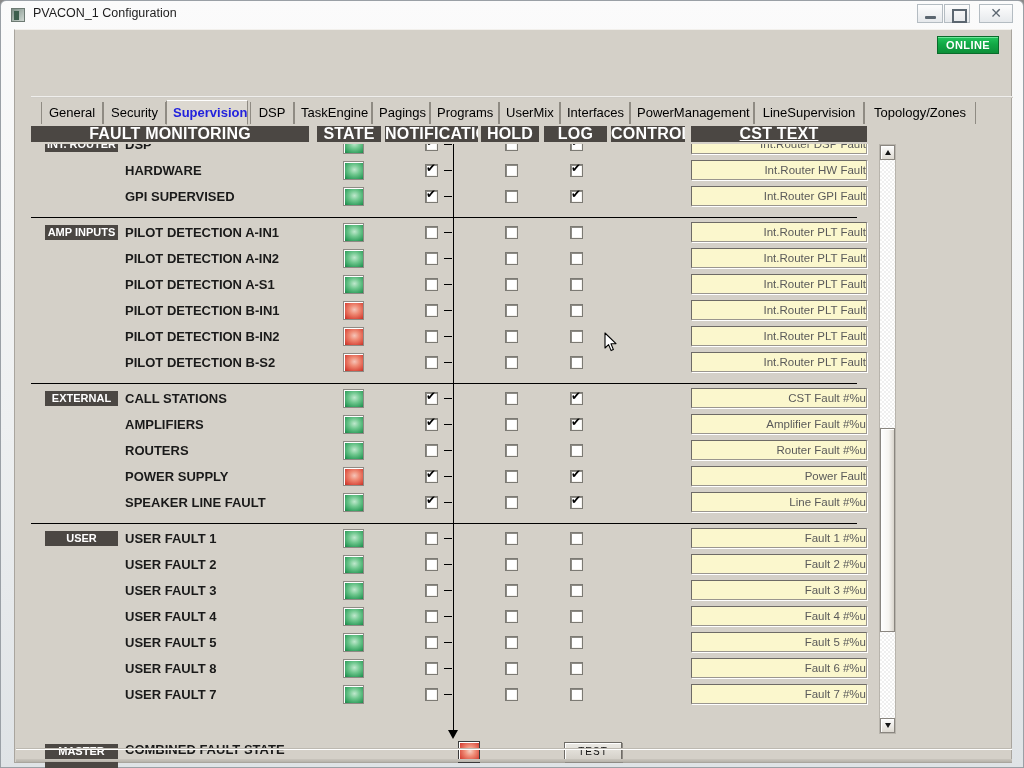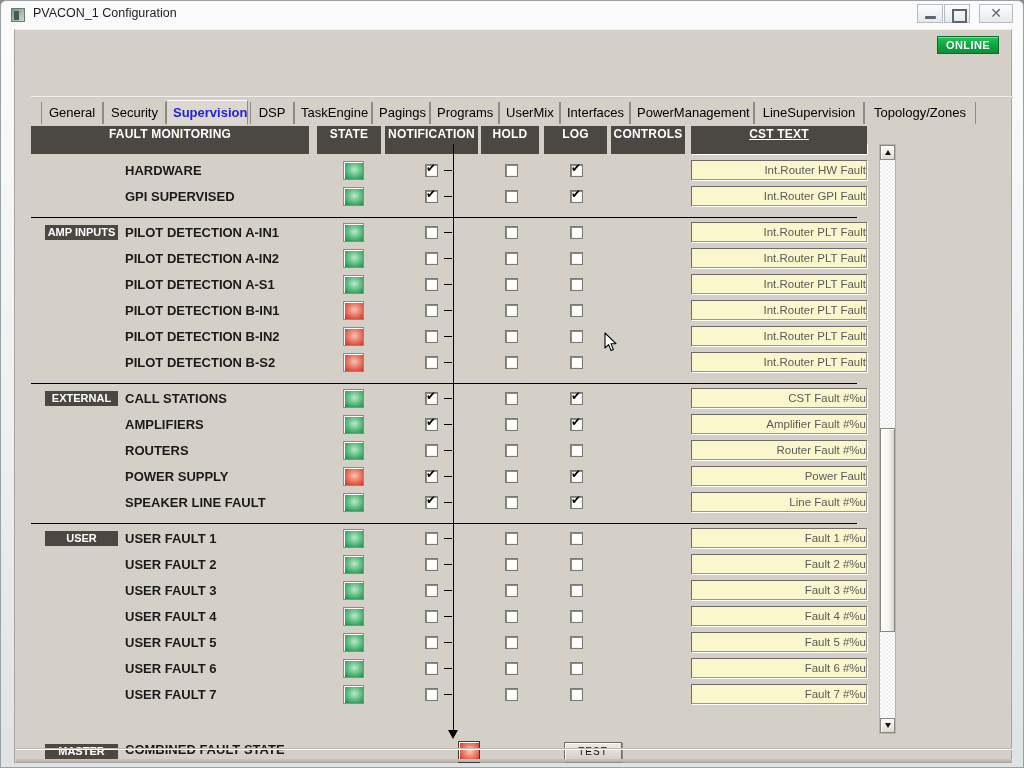--- a/index.html
+++ b/index.html
@@ -110,24 +110,24 @@
     position: absolute; left: 16px; top: 66px; width: 982px; height: 2px;
     background: linear-gradient(180deg,#ffffff,#bfbbb3);
   }
   #tab-left-stub{
     position:absolute; left:16px; top:44px; width:14px; height:24px;
     background:#d4d0c8; border-bottom:2px solid #c9b88a;
   }
 
   
   .colhead {
-    position: absolute; top: 96px; height: 28px;
+    position: absolute; top: 96px; height: 16px;
     background: #4b4743;
     color: #ffffff;
-    font-size: 12px; font-weight: bold;
+    font-size: 16px; font-weight: bold;
     text-align: center; line-height: 16px;
     overflow: hidden; white-space: nowrap;
     letter-spacing: .2px;
   }
 
   
   #list-viewport {
     position: absolute; left: 16px; top: 114px;
     width: 846px; height: 590px;
     overflow: hidden;
@@ -250,21 +250,21 @@
     border: 1px solid #8a8680;
     box-shadow: inset 1px 1px 0 #ffffff;
   }
 
   
   #master-row {
     position: absolute; left: 16px; top: 710px; width: 846px; height: 28px;
   }
   #master-tag {
     position: absolute; left: 14px; top: 4px;
-    width: 73px; height: 17px;
+    width: 73px; height: 25px;
     background: #4b4743; color: #fff;
     font-size: 11px; font-weight: bold;
     line-height: 15px; text-align: center;
   }
   #master-label {
     position: absolute; left: 94px; top: 2px;
     font-size: 13px; font-weight: bold; color: #1a1a1a;
   }
   #master-led {
     position: absolute; left: 427px; top: 1px;
@@ -523,21 +523,21 @@
             <div class="row">
               <div class="rowlabel">USER FAULT 5</div>
               <div class="led green"></div>
               <div class="cb cb-notif"></div>
               <div class="cb cb-hold"></div>
               <div class="cb cb-log"></div>
               <div class="tick"></div>
               <div class="cst">Fault 5 #%u</div>
             </div>
             <div class="row">
-              <div class="rowlabel">USER FAULT 6</div>
+              <div class="rowlabel">USER FAULT 8</div>
               <div class="led green"></div>
               <div class="cb cb-notif"></div>
               <div class="cb cb-hold"></div>
               <div class="cb cb-log"></div>
               <div class="tick"></div>
               <div class="cst">Fault 6 #%u</div>
             </div>
             <div class="row">
               <div class="rowlabel">USER FAULT 7</div>
               <div class="led green"></div>

